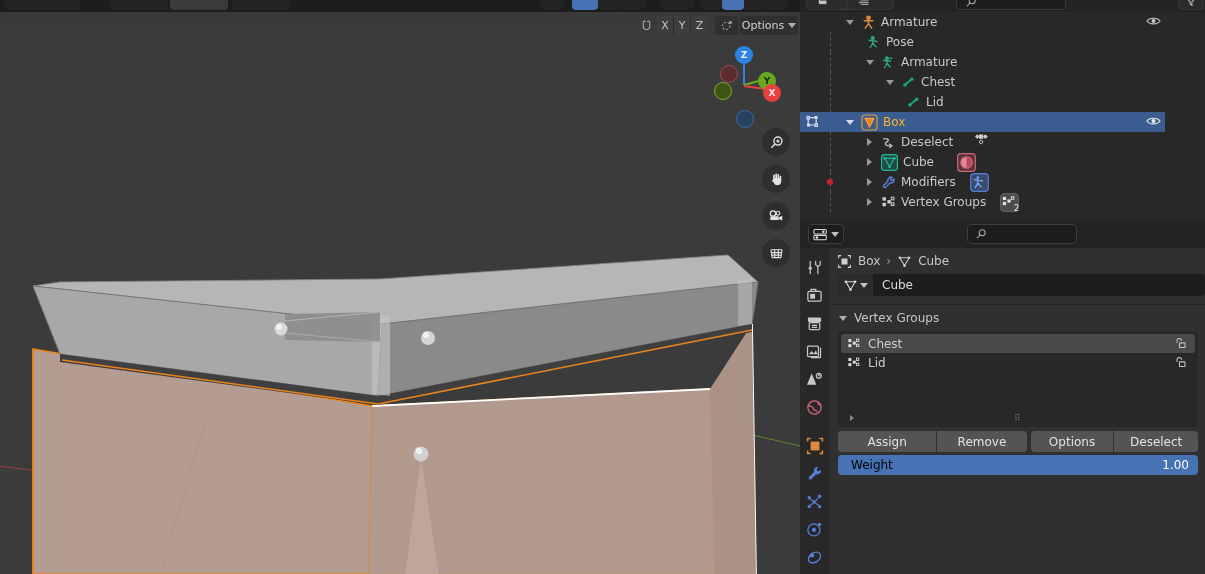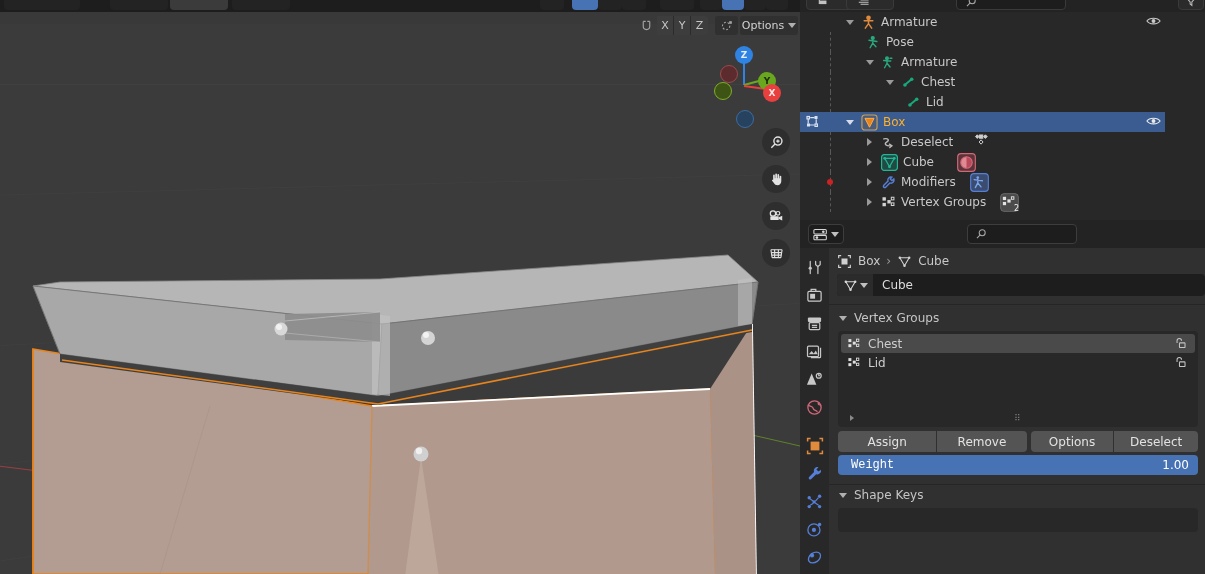--- a/index.html
+++ b/index.html
@@ -220,21 +220,21 @@
     border-right: 1px solid #303030;
   }
   .btn:first-child { border-radius: 4px 0 0 4px; }
   .btn.grp-end { border-radius: 0 4px 4px 0; border-right: none; }
   .btn.grp-start { border-radius: 4px 0 0 4px; margin-left: 4px; }
   .weight-slider {
     margin: 3px 0 0 9px; width: 360px; height: 20px;
     background: #4772b3; border-radius: 4px; position: relative;
     display: flex; align-items: center;
   }
-  .w-label { position: absolute; left: 13px; font-size: 12px; color: #ffffff; font-family: Liberation Mono, monospace; }
+  .w-label { position: absolute; left: 13px; font-size: 12px; color: #000000; }
   .w-value { position: absolute; right: 9px; font-size: 12px; color: #ffffff; }
   .panel-sep {
     margin-top: 9px; border-top: 1px solid #252525;
   }
   .sk-box {
     margin: 3px 0 0 9px; width: 360px; height: 24px;
     background: #282828; border-radius: 4px;
   }
 </style>
 </head>
@@ -783,22 +783,15 @@
           <div class="btn grp-start" style="width:86px;">Options</div>
           <div class="btn grp-end" style="width:86px;">Deselect</div>
         </div>
 
         <div class="weight-slider">
           <span class="w-label">Weight</span>
           <span class="w-value">1.00</span>
         </div>
       </div>
 
-      <div class="panel panel-sep">
-        <div class="panel-head">
-          <span class="chev-down"></span>
-          <span>Shape Keys</span>
-        </div>
-        <div class="sk-box"></div>
-      </div>
     </div>
   </div>
 </div>
 
 </body></html>

